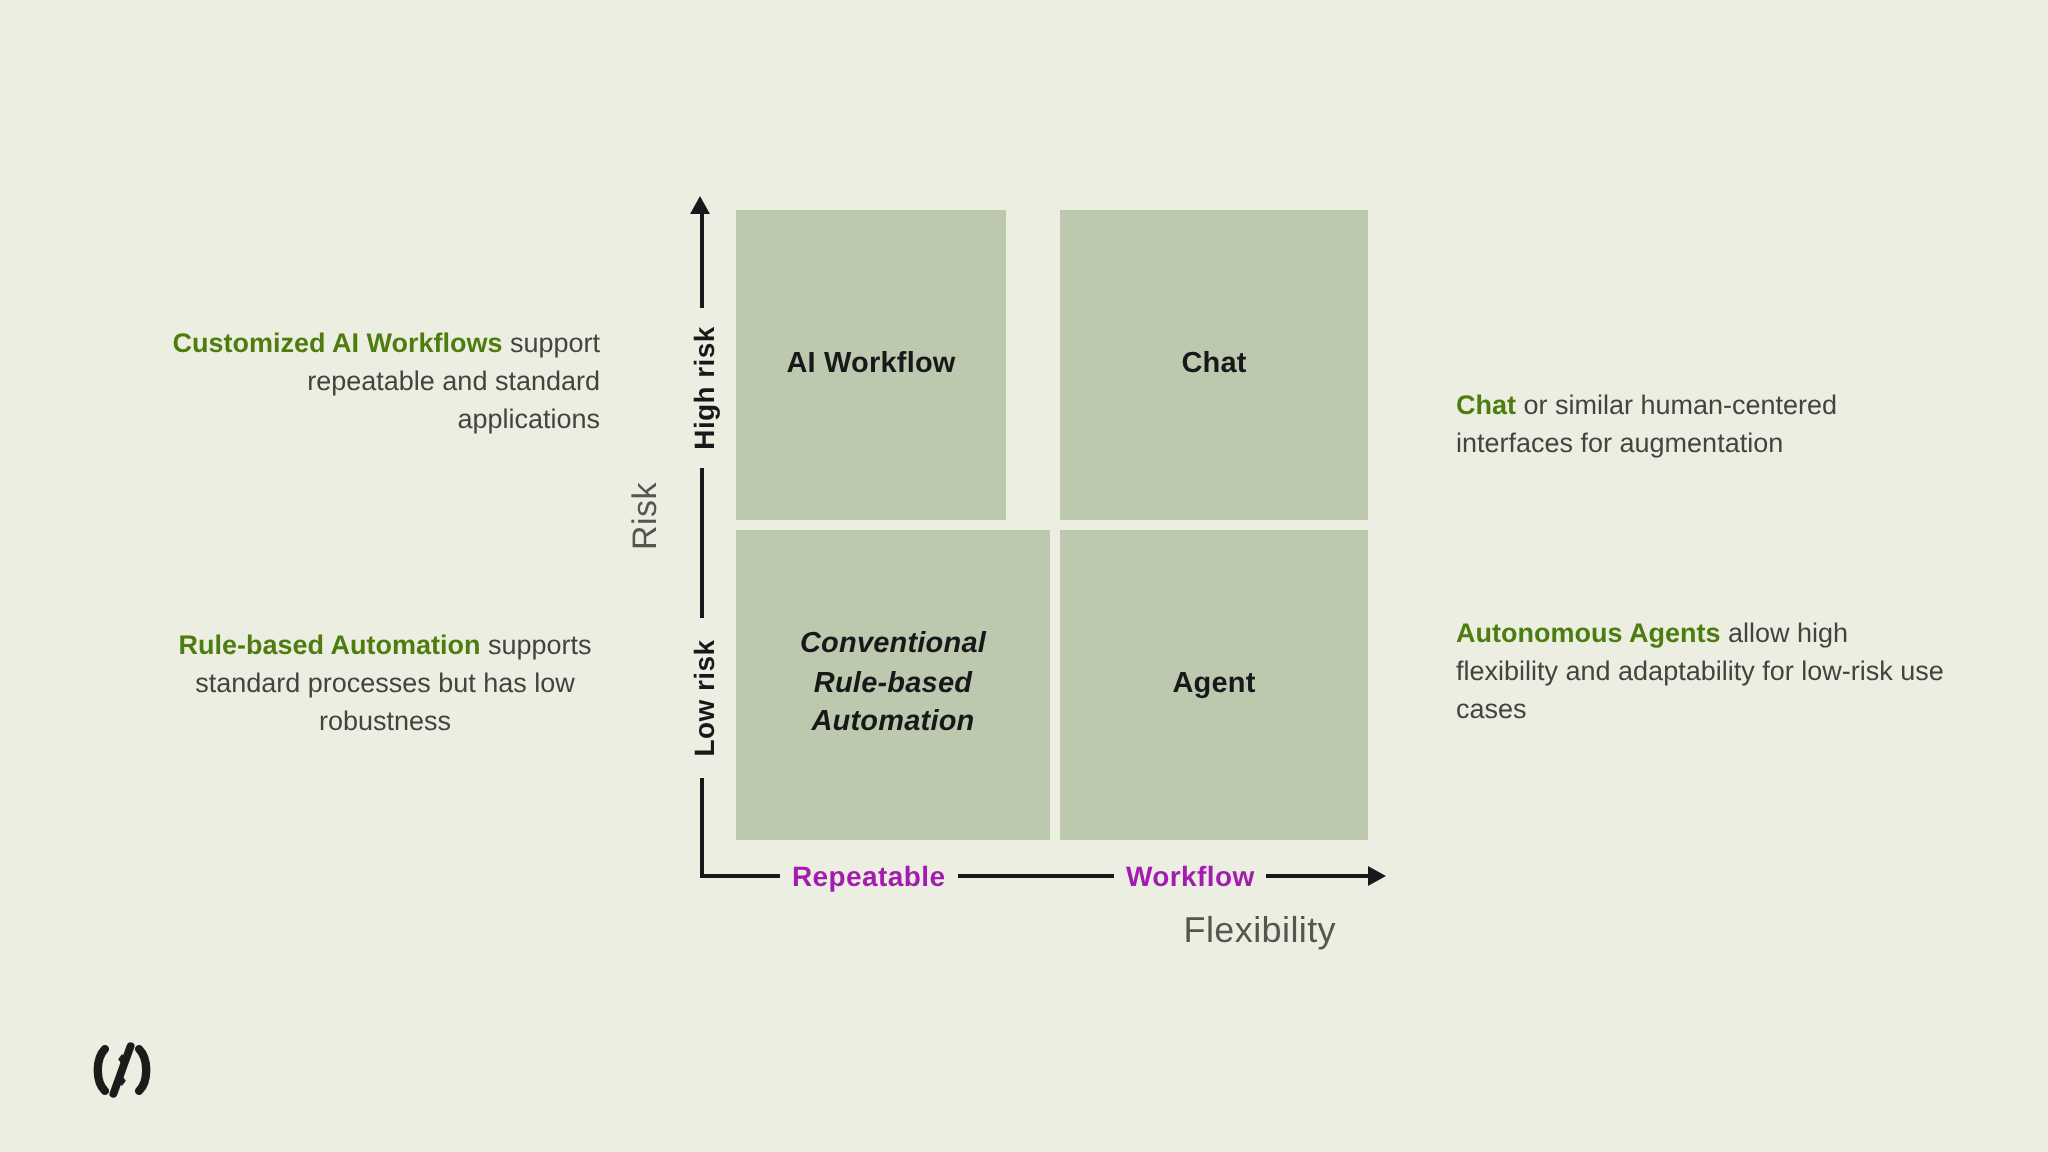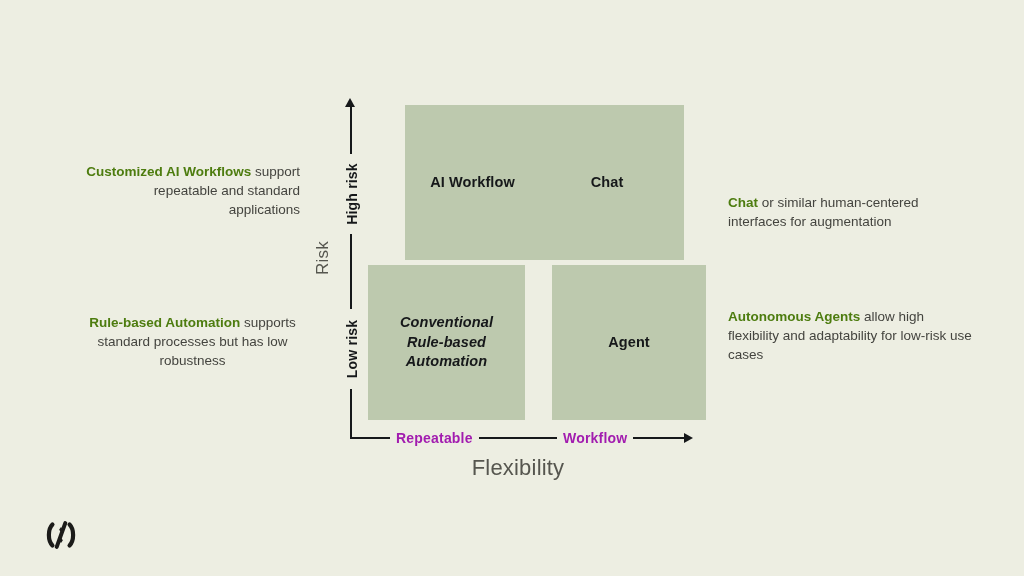--- a/index.html
+++ b/index.html
@@ -33,24 +33,24 @@
     display: flex;
     align-items: center;
     justify-content: center;
     text-align: center;
     color: #16181a;
     font-weight: bold;
     font-size: 14.5px;
     line-height: 1.35;
     letter-spacing: 0.1px;
   }
-  .quad-tl { left: 0;     top: 0;     width: 135px; height: 155px; margin-left: 37px; }
+  .quad-tl { left: 0;     top: 0;     width: 135px; height: 155px; }
   .quad-tr { left: 162px; top: 0;     width: 154px; height: 155px; }
   .quad-bl { left: 0;     top: 160px; width: 157px; height: 155px; }
-  .quad-br { left: 162px; top: 160px; width: 154px; height: 155px; margin-left: 22px; }
+  .quad-br { left: 162px; top: 160px; width: 154px; height: 155px; }
 
   
   .y-axis-line {
     position: absolute;
     left: 350px;
     top: 104px;
     width: 1.6px;
     height: 334px;
     background: #16181a;
   }
@@ -124,22 +124,22 @@
     letter-spacing: 0.2px;
   }
   .x-repeatable { left: 390px; }
   .x-dynamic    { left: 557px; }
 
   .x-axis-title {
     position: absolute;
     left: 368px;
     top: 455px;
     width: 300px;
-    text-align: center;
-    font-size: 22px;
+    text-align: right;
+    font-size: 18px;
     color: #56564f;
     letter-spacing: 0.2px;
   }
 
   
   .note {
     position: absolute;
     font-size: 13.5px;
     line-height: 1.42;
     color: #44443f;

